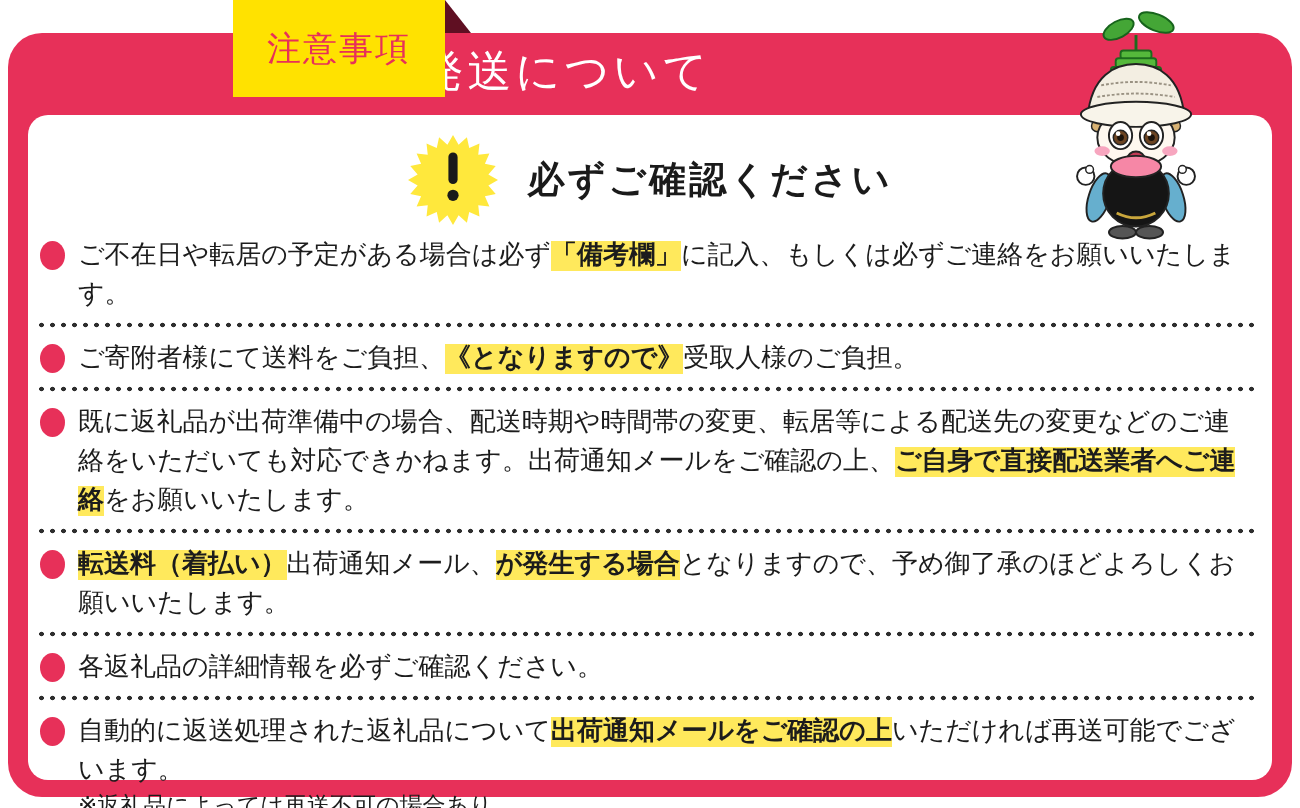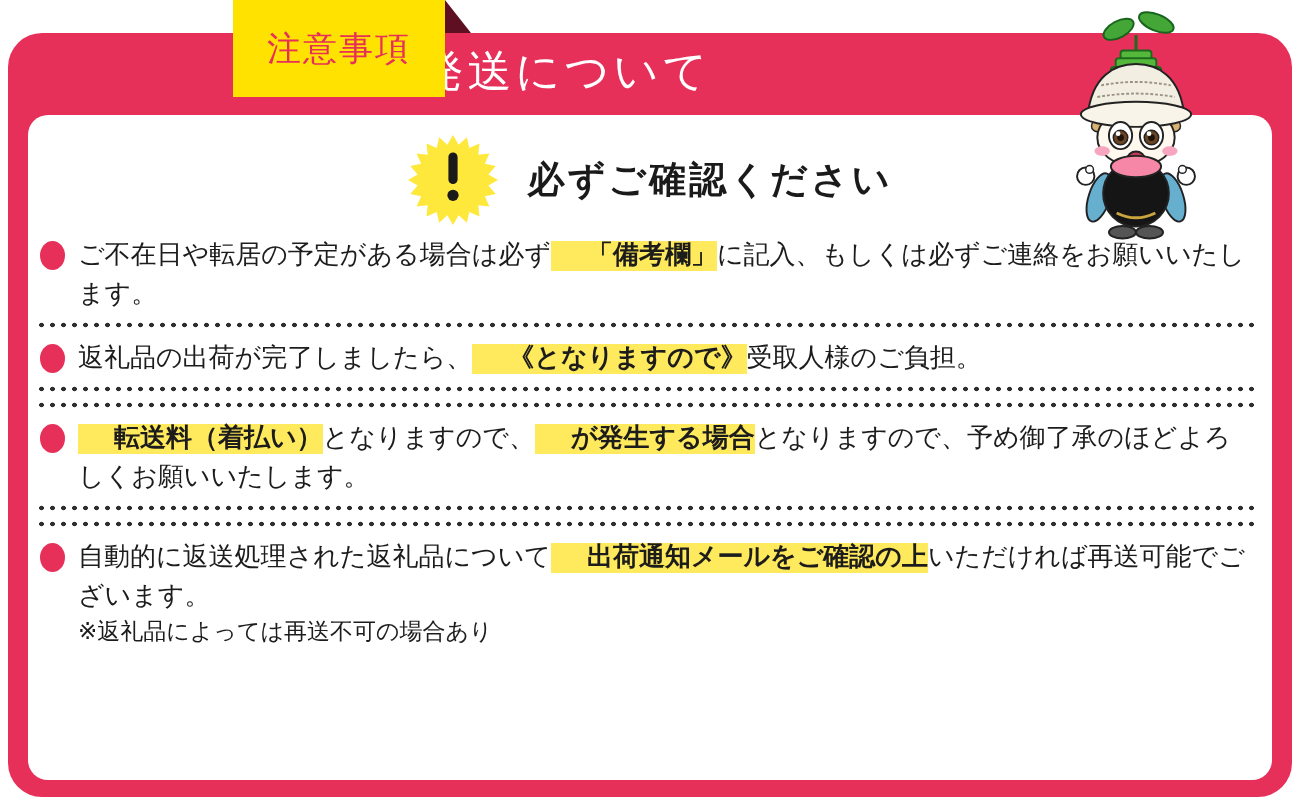--- a/index.html
+++ b/index.html
@@ -41,21 +41,20 @@
   .notes{margin:8px 18px 0 8px;}
   .note{position:relative;padding-left:42px;font-size:26px;line-height:39px;color:#1c1c1c;}
   .note .dot{
     position:absolute;left:4px;top:6px;width:25px;height:29px;border-radius:50%;
     background:var(--accent,#E73059);
   }
   .note .hl{
     font-weight:bold;
     background:linear-gradient(to bottom,transparent 6%,var(--hl,#FFE95C) 6%,var(--hl,#FFE95C) 100%,transparent 100%);
     padding-bottom:2px;
-    padding-left:36px;
   }
   .footnote{font-size:23px;line-height:32px;margin:2px 0 0 6px;font-weight:normal;}
   .note p{margin:0;}
   .dotsep{
     height:6px;margin:9px 0 10px 0;
     background-image:radial-gradient(circle,#2e2e2e 2.1px,transparent 2.6px);
     background-size:11px 6px;background-repeat:repeat-x;background-position:left center;
   }
 </style>
 </head>
@@ -84,29 +83,37 @@
   </div>
 
   <div class="notes">
       <div class="note">
         <span class="dot"></span>
         <p><span>ご不在日や転居の予定がある場合は必ず</span><span class="hl">「備考欄」</span><span>に記入、もしくは必ずご連絡をお願いいたします。</span></p>
       </div>
       <div class="dotsep"></div>
       <div class="note">
         <span class="dot"></span>
-        <p><span>返礼品の出荷が完了しましたら、</span><span class="hl">《となりますので》</span><span>受取人様のご負担。</span></p>
+        <p><span>ご寄附者様にて送料をご負担、</span><span class="hl">《となりますので》</span><span>受取人様のご負担。</span></p>
       </div>
-      <div class="dotsep"></div>
       <div class="dotsep"></div>
       <div class="note">
         <span class="dot"></span>
-        <p><span class="hl">転送料（着払い）</span><span>となりますので、</span><span class="hl">が発生する場合</span><span>となりますので、予め御了承のほどよろしくお願いいたします。</span></p>
+        <p><span>既に返礼品が出荷準備中の場合、配送時期や時間帯の変更、転居等による配送先の変更などのご連絡をいただいても対応できかねます。出荷通知メールをご確認の上、</span><span class="hl">ご自身で直接配送業者へご連絡</span><span>をお願いいたします。</span></p>
       </div>
       <div class="dotsep"></div>
+      <div class="note">
+        <span class="dot"></span>
+        <p><span class="hl">転送料（着払い）</span><span>出荷通知メール、</span><span class="hl">が発生する場合</span><span>となりますので、予め御了承のほどよろしくお願いいたします。</span></p>
+      </div>
+      <div class="dotsep"></div>
+      <div class="note">
+        <span class="dot"></span>
+        <p><span>各返礼品の詳細情報を必ずご確認ください。</span></p>
+      </div>
       <div class="dotsep"></div>
       <div class="note">
         <span class="dot"></span>
         <p><span>自動的に返送処理された返礼品について</span><span class="hl">出荷通知メールをご確認の上</span><span>いただければ再送可能でございます。</span></p>
         <p class="footnote">※返礼品によっては再送不可の場合あり</p>
       </div>
     </div>
 
 </div>
 

